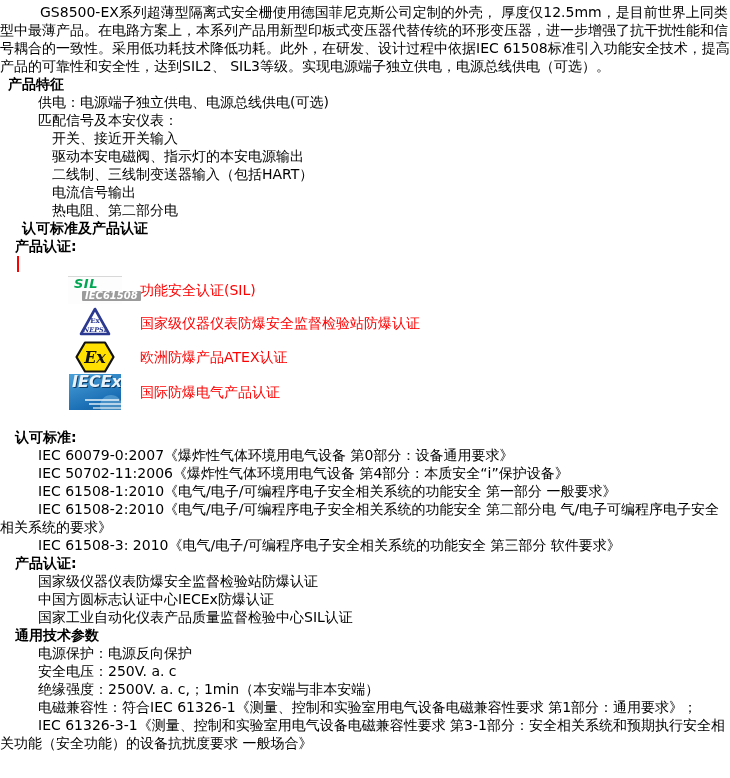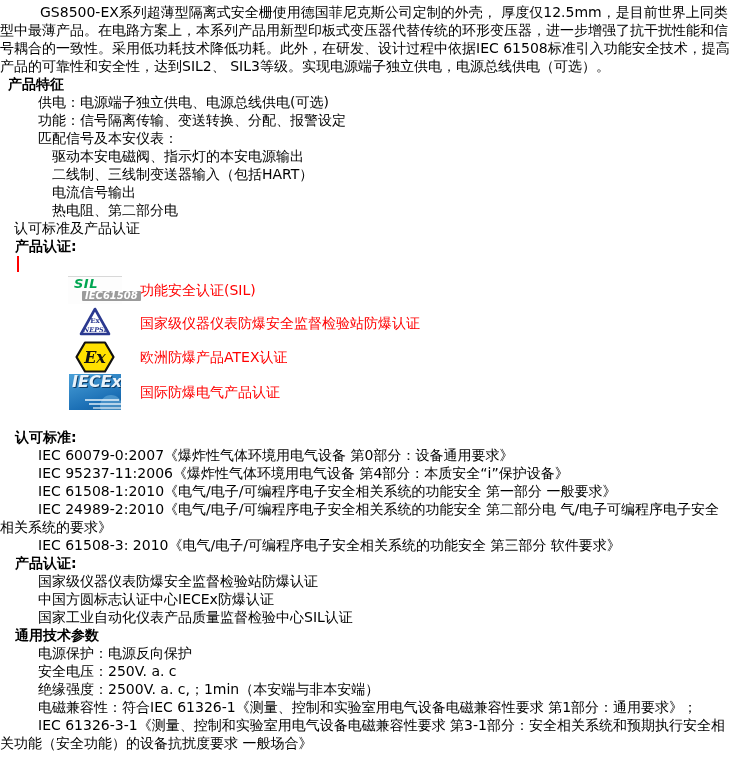--- a/index.html
+++ b/index.html
@@ -4,21 +4,21 @@
 <style>
   html,body{margin:0;padding:0;background:#fff;}
   body{
     width:730px;height:778px;overflow:hidden;
     font-family:"DejaVu Sans",sans-serif;
     font-size:14px;line-height:18px;color:#000;
   }
   .doc{padding-top:3px;}
   .intro{margin:0;text-indent:40px;}
   .h-top{font-weight:bold;margin-left:8px;}
-  .h-top2{font-weight:normal;margin-left:14px;}
+  .h-top2{font-weight:bold;margin-left:22px;}
   .h-sub{font-weight:bold;margin-left:15px;}
   .item{text-indent:38px;}
   .subitem{text-indent:52px;}
   .caret-line{height:18px;position:relative;}
   .caret{position:absolute;left:17px;top:1px;width:2px;height:16px;background:#ff0000;}
   .logo-row{display:flex;align-items:center;min-height:33px;}
   .logo-cell{margin-left:50px;width:90px;display:flex;justify-content:center;}
   .caption{color:#ff0000;}
   .spacer{height:18px;}
   
@@ -33,22 +33,22 @@
 </style>
 </head>
 <body>
 
 <div class="doc">
 
   <p class="intro">GS8500-EX系列超薄型隔离式安全栅使用德国菲尼克斯公司定制的外壳， 厚度仅12.5mm，是目前世界上同类型中最薄产品。在电路方案上，本系列产品用新型印板式变压器代替传统的环形变压器，进一步增强了抗干扰性能和信号耦合的一致性。采用低功耗技术降低功耗。此外，在研发、设计过程中依据IEC 61508标准引入功能安全技术，提高产品的可靠性和安全性，达到SIL2、 SIL3等级。实现电源端子独立供电，电源总线供电（可选）。</p>
 
   <div class="h-top">产品特征</div>
   <div class="item">供电：电源端子独立供电、电源总线供电(可选)</div>
-  <div class="item">功能：信号隔离传输、变送转换、分配、报警设定</div>
   <div class="item">匹配信号及本安仪表：</div>
+  <div class="subitem">开关、接近开关输入</div>
   <div class="subitem">驱动本安电磁阀、指示灯的本安电源输出</div>
   <div class="subitem">二线制、三线制变送器输入（包括HART）</div>
   <div class="subitem">电流信号输出</div>
   <div class="subitem">热电阻、第二部分电</div>
 
   <div class="h-top2">认可标准及产品认证</div>
   <div class="h-sub">产品认证:</div>
 
   <div class="caret-line">
     <span class="caret"></span>
@@ -98,23 +98,23 @@
         </svg>
       </div>
     </div>
     <div class="caption">国际防爆电气产品认证</div>
   </div>
 
   <div class="spacer"></div>
 
   <div class="h-sub">认可标准:</div>
   <div class="item">IEC 60079-0:2007《爆炸性气体环境用电气设备 第0部分：设备通用要求》</div>
-  <div class="item">IEC 95237-11:2006《爆炸性气体环境用电气设备 第4部分：本质安全“i”保护设备》</div>
+  <div class="item">IEC 50702-11:2006《爆炸性气体环境用电气设备 第4部分：本质安全“i”保护设备》</div>
   <div class="item">IEC 61508-1:2010《电气/电子/可编程序电子安全相关系统的功能安全 第一部分 一般要求》</div>
-  <div class="item">IEC 24989-2:2010《电气/电子/可编程序电子安全相关系统的功能安全 第二部分电 气/电子可编程序电子安全相关系统的要求》</div>
+  <div class="item">IEC 61508-2:2010《电气/电子/可编程序电子安全相关系统的功能安全 第二部分电 气/电子可编程序电子安全相关系统的要求》</div>
   <div class="item">IEC 61508-3: 2010《电气/电子/可编程序电子安全相关系统的功能安全 第三部分 软件要求》</div>
 
   <div class="h-sub">产品认证:</div>
   <div class="item">国家级仪器仪表防爆安全监督检验站防爆认证</div>
   <div class="item">中国方圆标志认证中心IECEx防爆认证</div>
   <div class="item">国家工业自动化仪表产品质量监督检验中心SIL认证</div>
 
   <div class="h-sub">通用技术参数</div>
   <div class="item">电源保护：电源反向保护</div>
   <div class="item">安全电压：250V. a. c</div>

